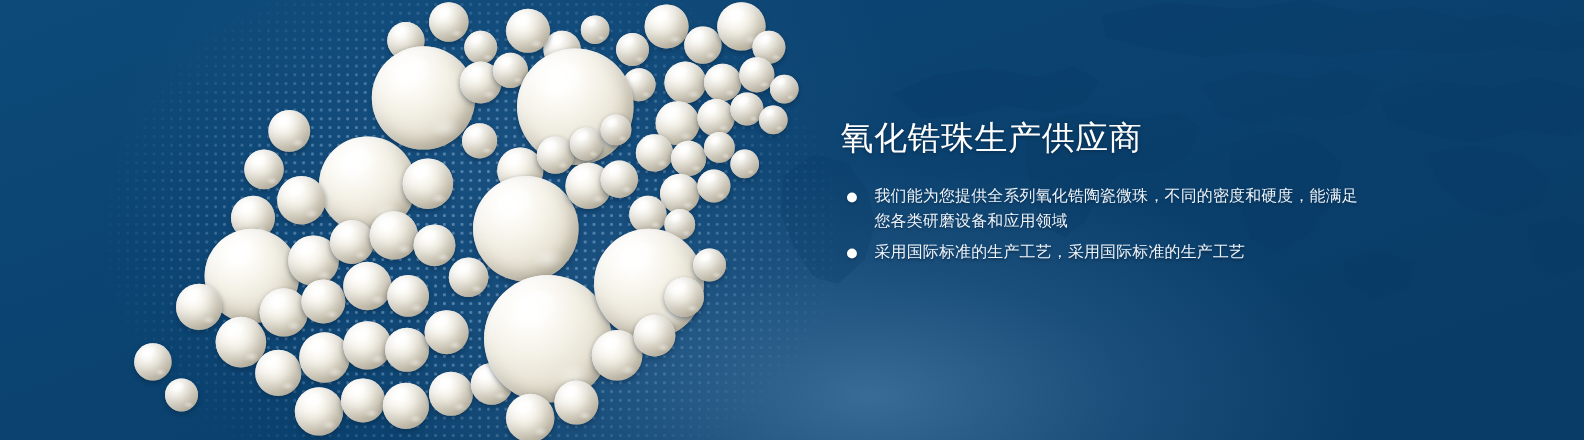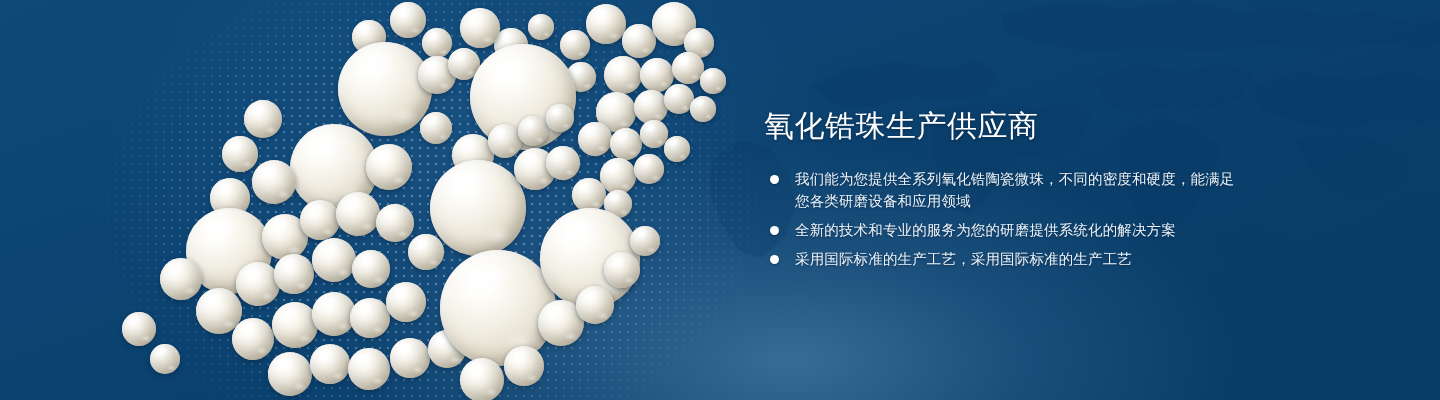--- a/index.html
+++ b/index.html
@@ -245,22 +245,18 @@
 
     <h1 class="headline">氧化锆珠生产供应商</h1>
 
     <ul class="bullets">
       <li class="bullet">
         <span class="dot"></span>
         <span class="bullet-text">我们能为您提供全系列氧化锆陶瓷微珠，不同的密度和硬度，能满足您各类研磨设备和应用领域</span>
       </li>
       <li class="bullet">
         <span class="dot"></span>
-        <span class="bullet-text">全新的技术和专业的服务为您的研磨提供系统化的解决方案</span>
-      </li>
-      <li class="bullet">
-        <span class="dot"></span>
         <span class="bullet-text">采用国际标准的生产工艺，采用国际标准的生产工艺</span>
       </li>
     </ul>
 
   </div>
 </div>
 
 </body></html>

